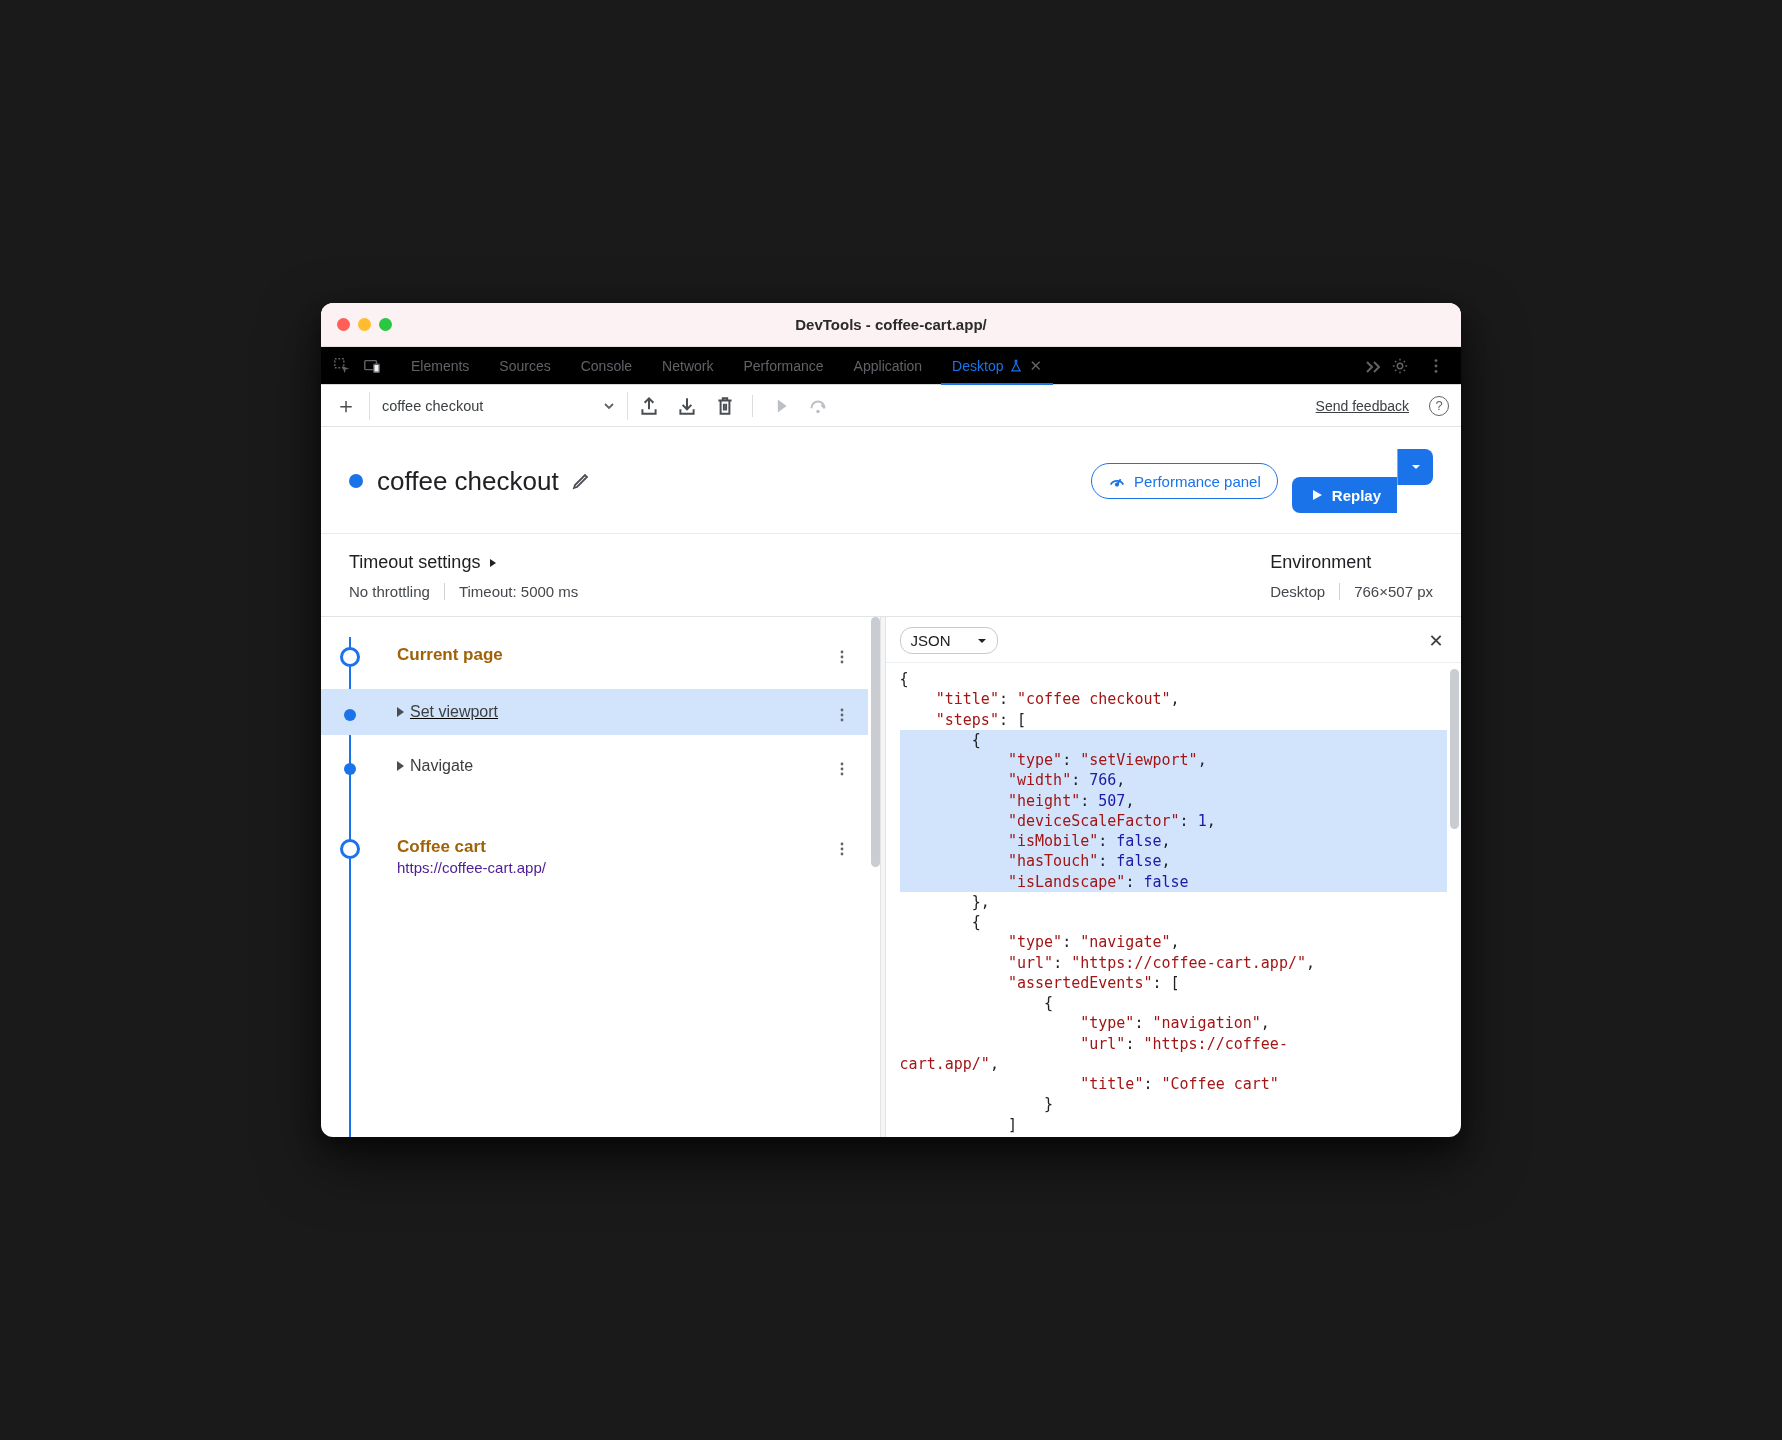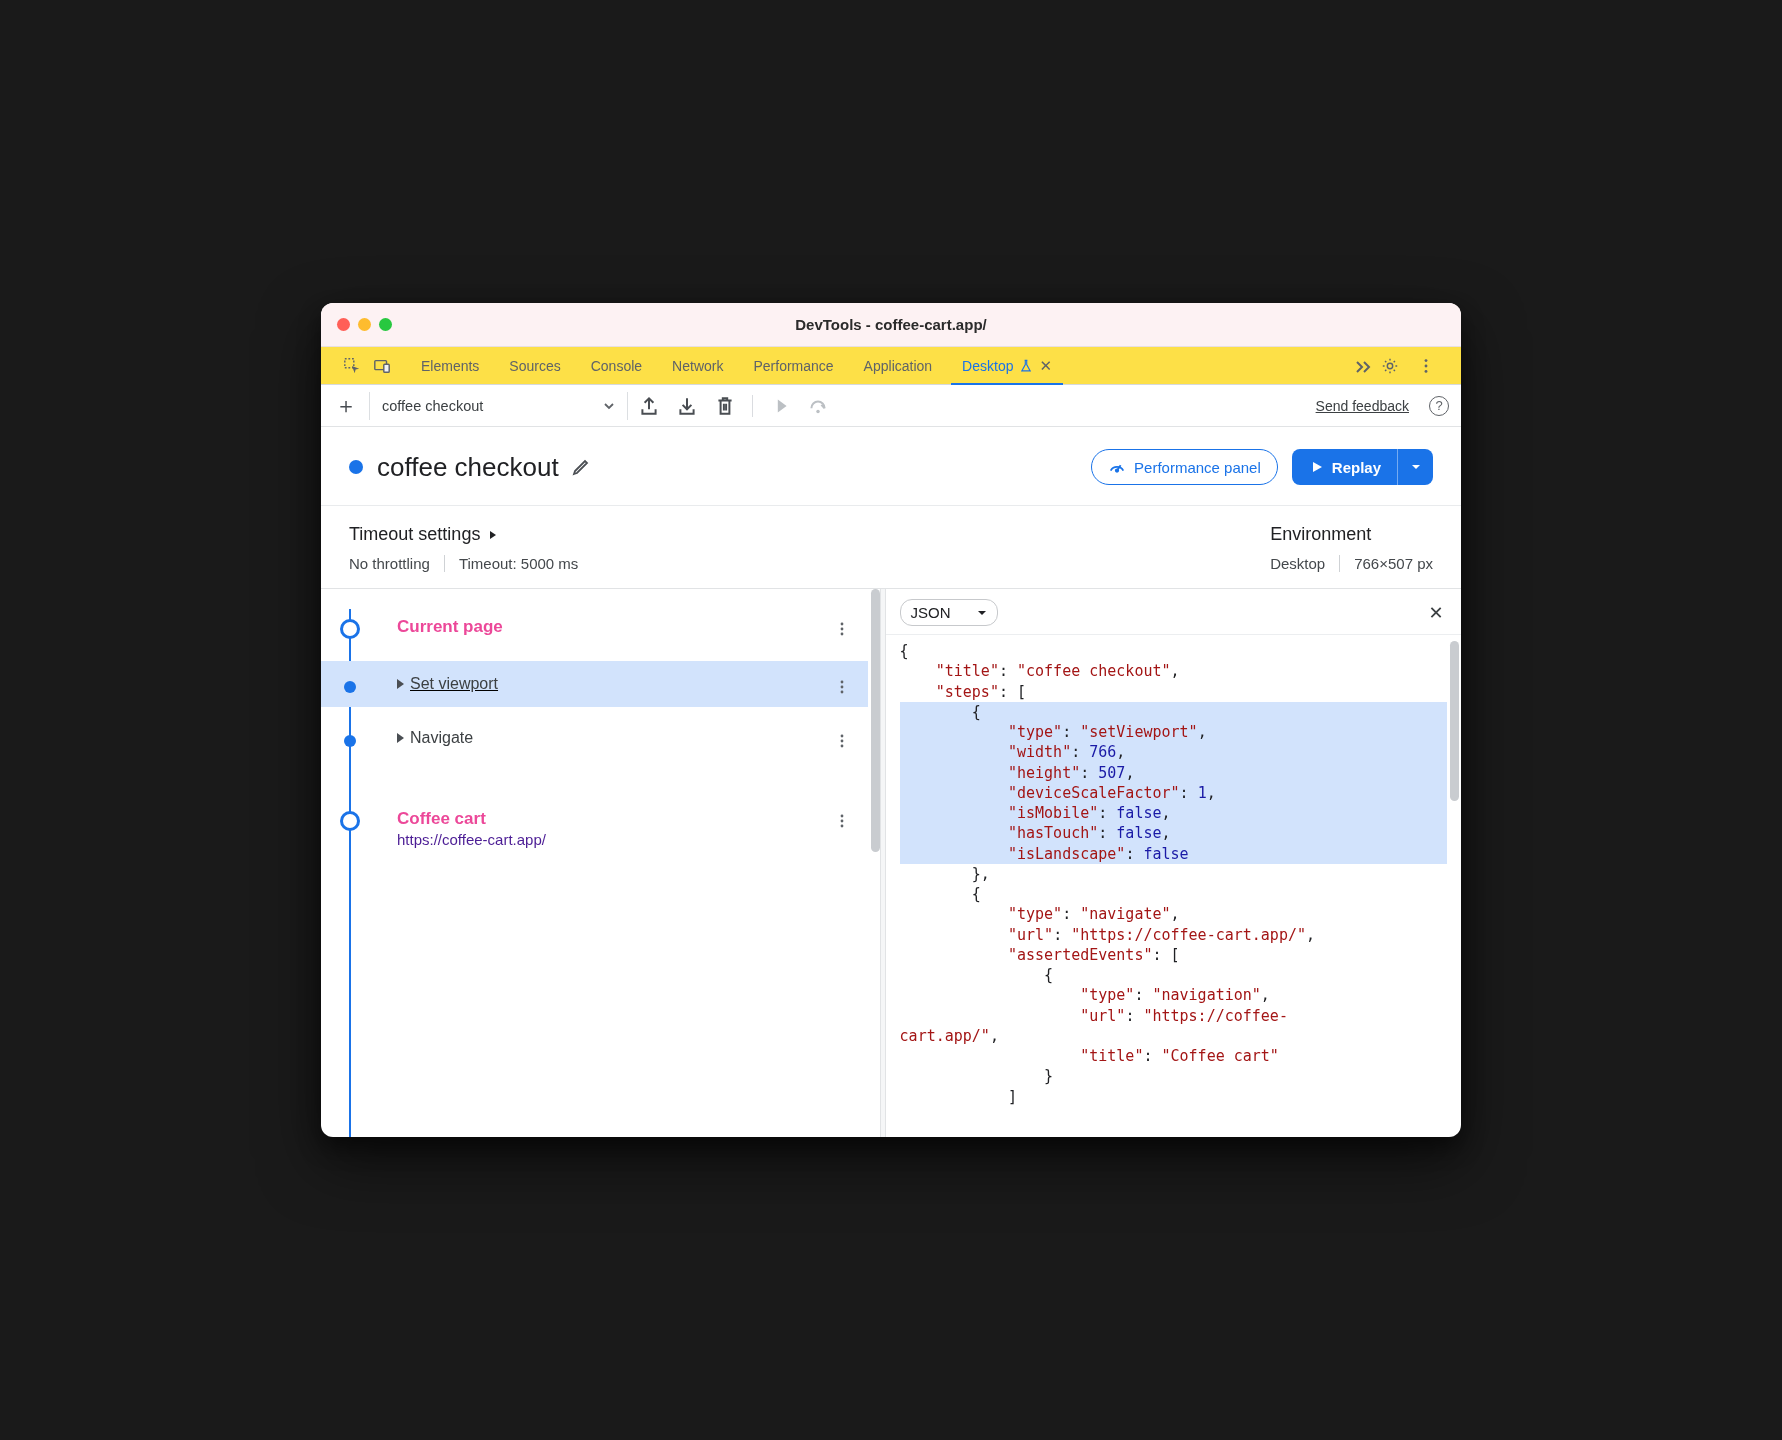--- a/index.html
+++ b/index.html
@@ -51,25 +51,25 @@
     flex: 1;
     text-align: center;
     font-weight: 700;
     font-size: 15px;
     color: #2b2b2b;
   }
 
   
   .tabstrip {
     height: 38px;
-    background: #fde047;
+    background: #000000;
     border-bottom: 1px solid #d6d9dc;
     display: flex;
     align-items: center;
-    padding: 0 18px;
+    padding: 0 8px;
     gap: 4px;
   }
   .toolbar-icon {
     width: 26px; height: 26px;
     display: inline-flex;
     align-items: center;
     justify-content: center;
     color: #5f6368;
     border-radius: 4px;
   }
@@ -202,21 +202,21 @@
     background:#1a73e8; color:#fff;
     border:none; font-weight:600;
     border-radius: 8px;
     padding-left:18px;
   }
   .btn-group {
     display:flex;
     margin-left:14px;
   }
   .btn-group .btn.primary {
-    border-top-right-radius:0; border-bottom-right-radius:0;
+    border-top-right-radius:0; border-bottom-right-radius:0;margin-top:28px;
   }
   .btn-caret {
     background:#1a73e8; color:#fff;
     width:36px; height:36px;
     display:flex; align-items:center; justify-content:center;
     border-left:1px solid rgba(255,255,255,.4);
     border-top-right-radius:8px; border-bottom-right-radius:8px;
     cursor:pointer;
   }
 
@@ -277,21 +277,21 @@
   }
   .step.sub .marker {
     width:12px; height:12px;
     border:none;
     background:#1a73e8;
     left:23px;
     top:20px;
   }
   .step.section-title .title {
     font-weight:700;
-    color:#ec4899;
+    color:#a16207;
     font-size:17px;
   }
   .step .title {
     font-size:16px;
     color:#3c4043;
     display:flex; align-items:center; gap:6px;
   }
   .step .subtitle {
     font-size:15px; color:#4c1d95; margin-top:2px;
   }

